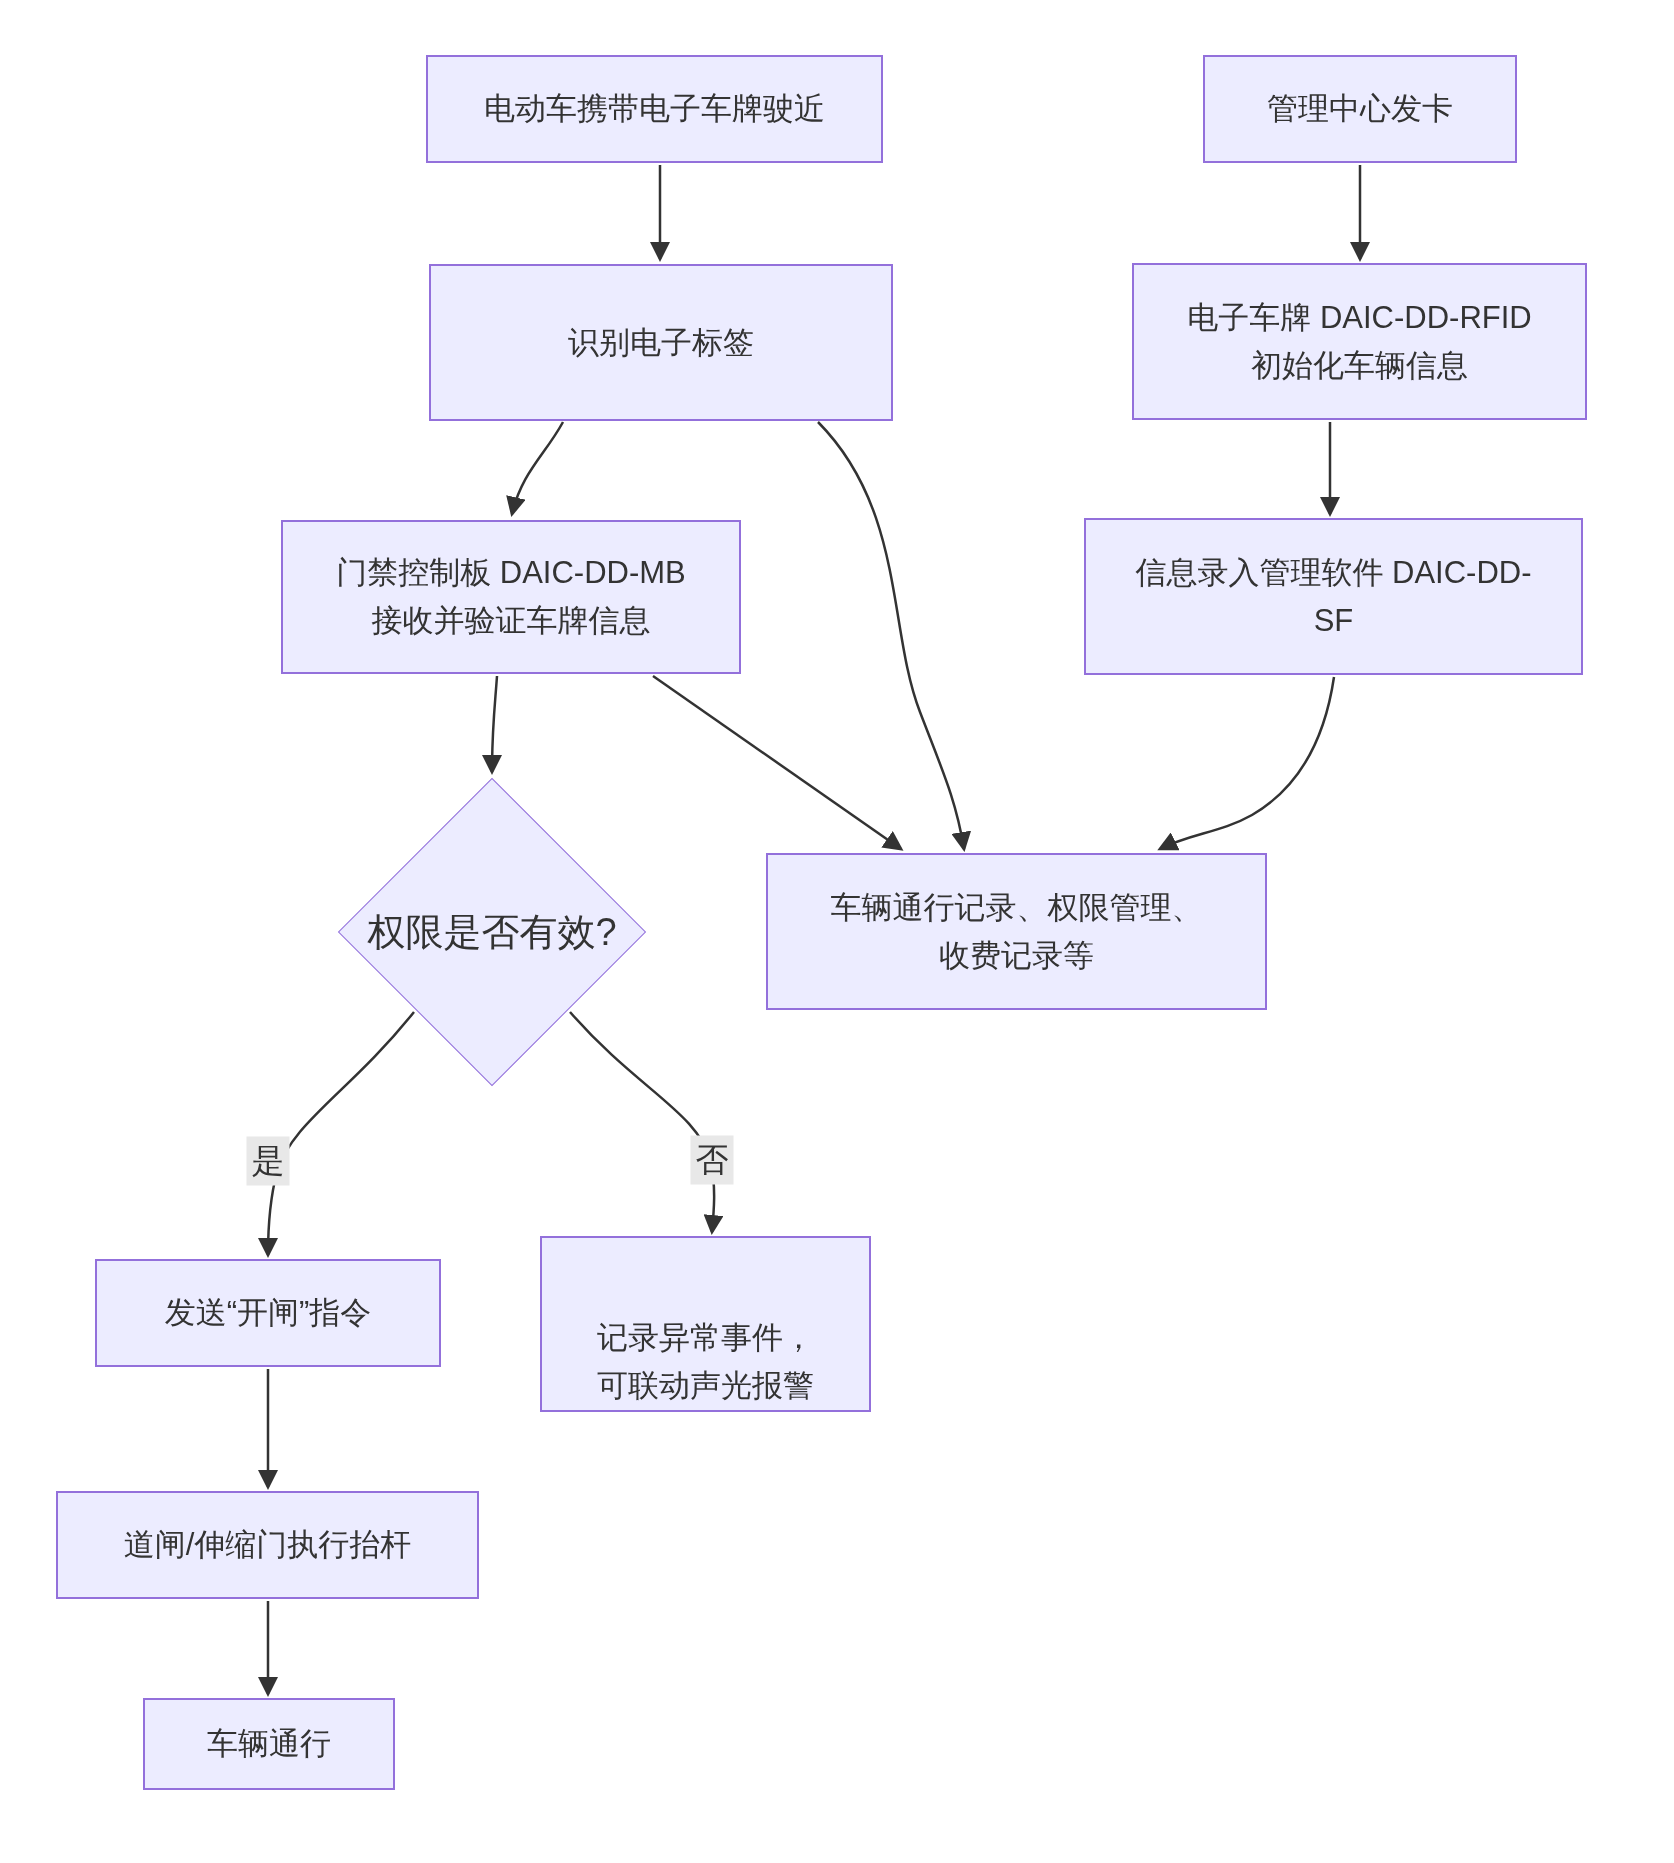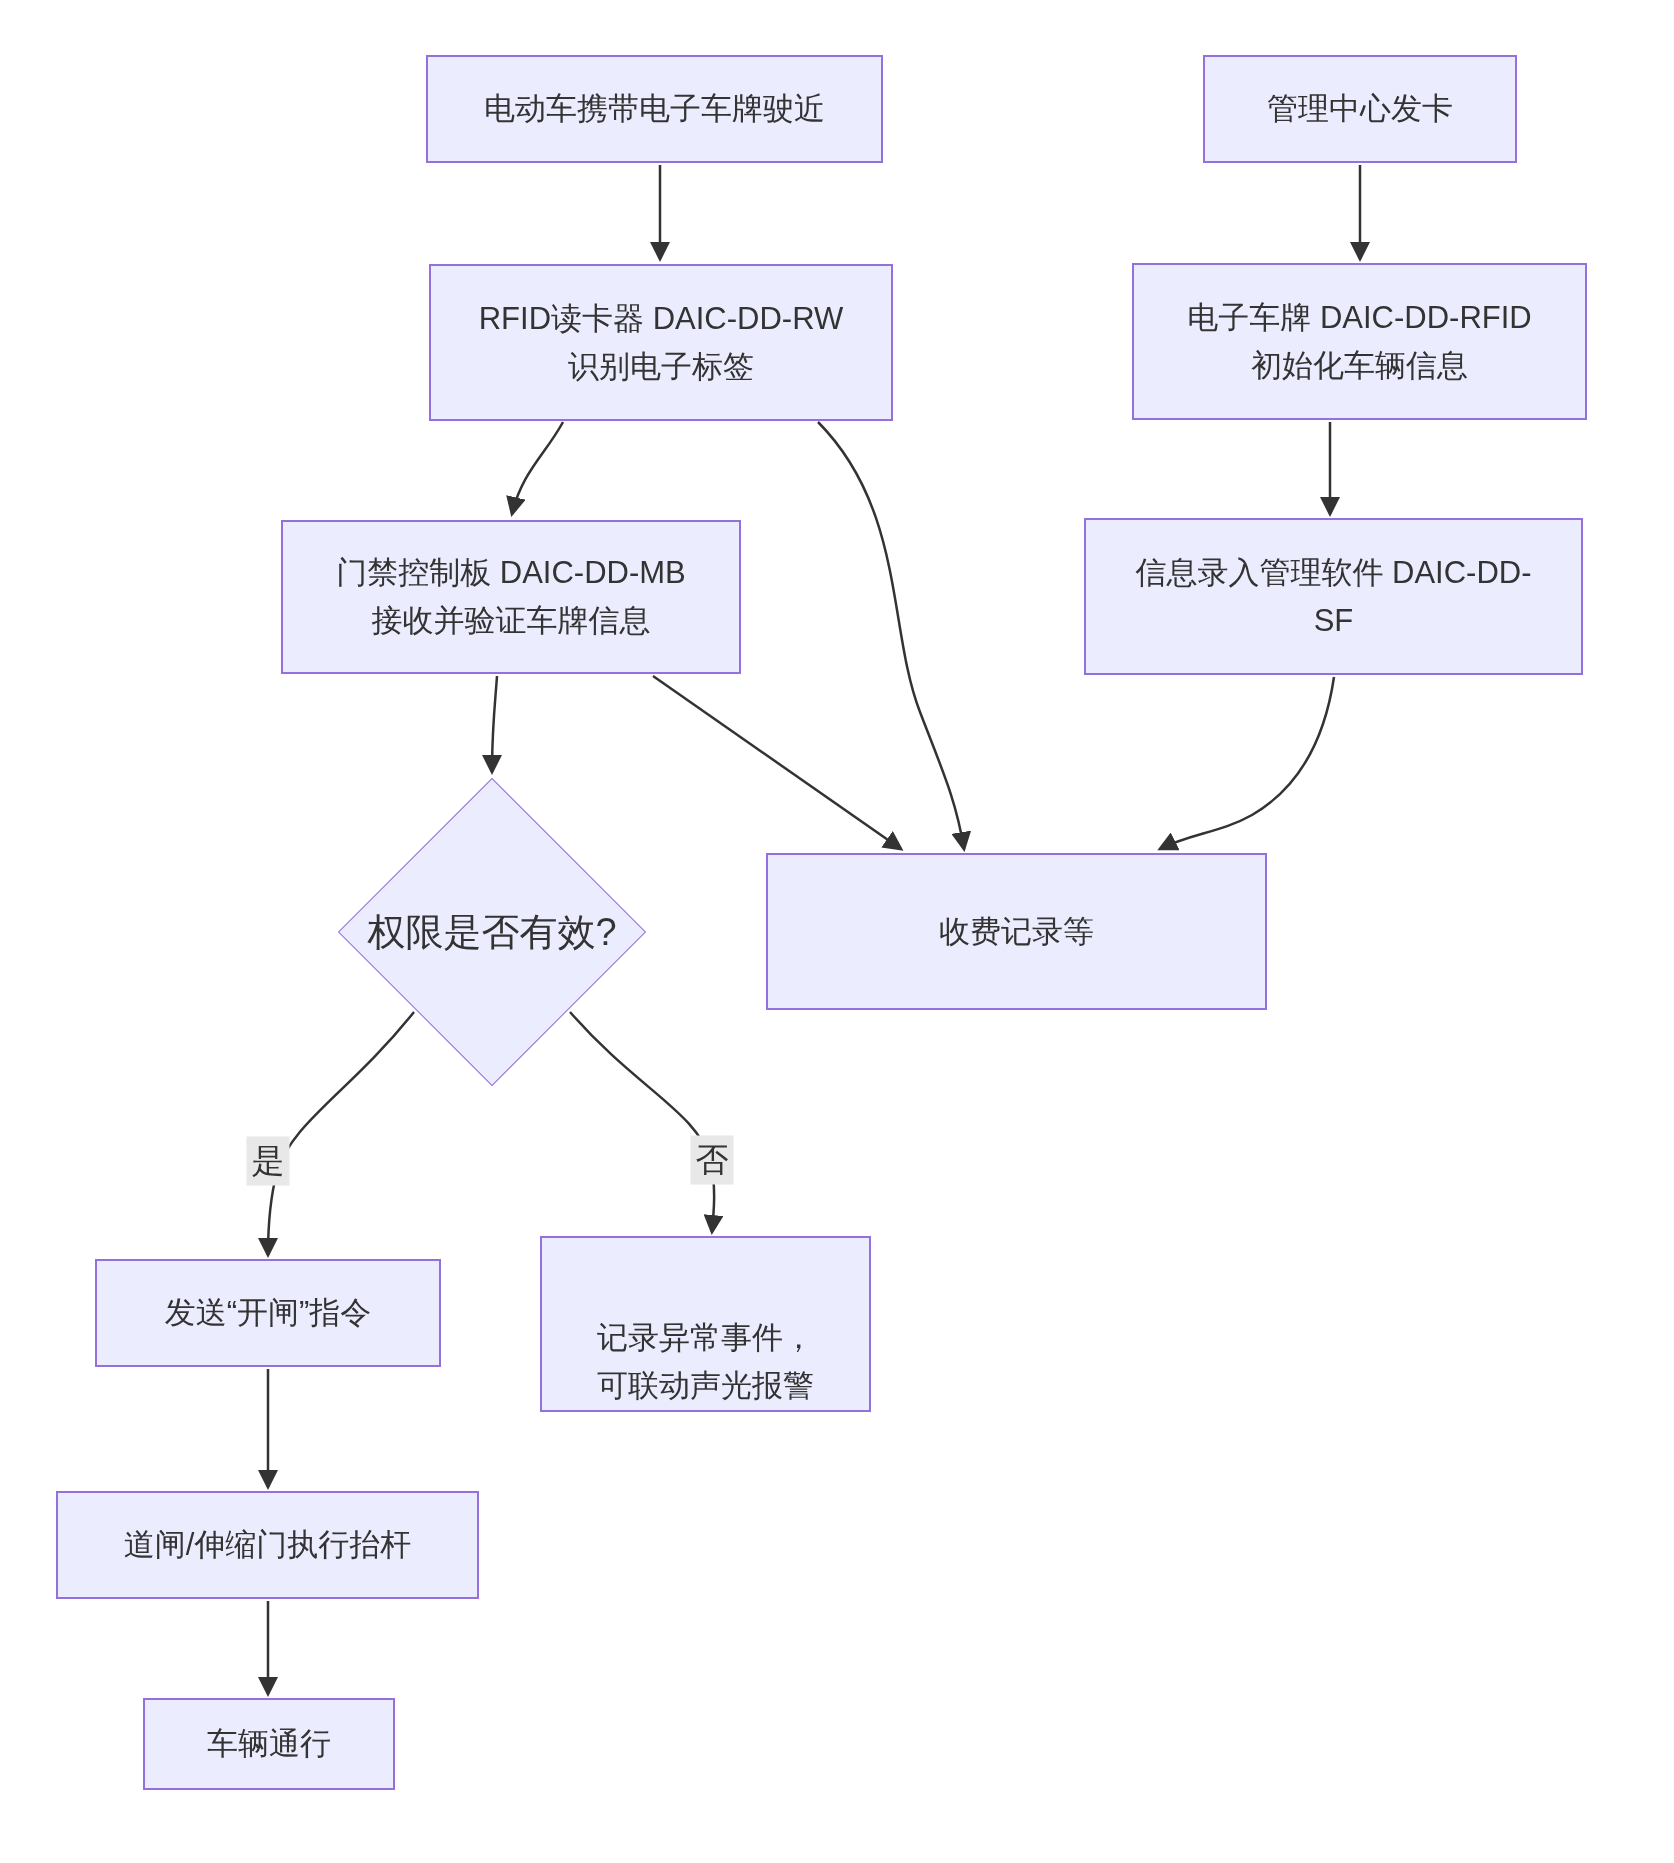--- a/index.html
+++ b/index.html
@@ -79,21 +79,20 @@
       <path d="M1330,422 L1330,514" marker-end="url(#arrow)"></path>
       <path d="M1334,677 C1324,745 1295,790 1252,815 C1220,833 1192,833 1160,849" marker-end="url(#arrow)"></path>
     </g>
   </svg>
 
   <div class="node" style="left:426px;top:55px;width:457px;height:108px;">
     <span>电动车携带电子车牌驶近</span>
   </div>
 
   <div class="node" style="left:429px;top:264px;width:464px;height:157px;">
-    <span>RFID读卡器 DAIC-DD-RW</span>
     <span>识别电子标签</span>
   </div>
 
   <div class="node" style="left:281px;top:520px;width:460px;height:154px;">
     <span>门禁控制板 DAIC-DD-MB</span>
     <span>接收并验证车牌信息</span>
   </div>
 
   <div class="diamond"></div>
   <div class="diamond-label">权限是否有效?</div>
@@ -126,17 +125,18 @@
     <span>电子车牌 DAIC-DD-RFID</span>
     <span>初始化车辆信息</span>
   </div>
 
   <div class="node" style="left:1084px;top:518px;width:499px;height:157px;">
     <span>信息录入管理软件 DAIC-DD-</span>
     <span>SF</span>
   </div>
 
   <div class="node" style="left:766px;top:853px;width:501px;height:157px;">
+    <span>车辆通行记录、权限管理、</span>
     <span>收费记录等</span>
   </div>
 
 
 </div>
 
 </body></html>

